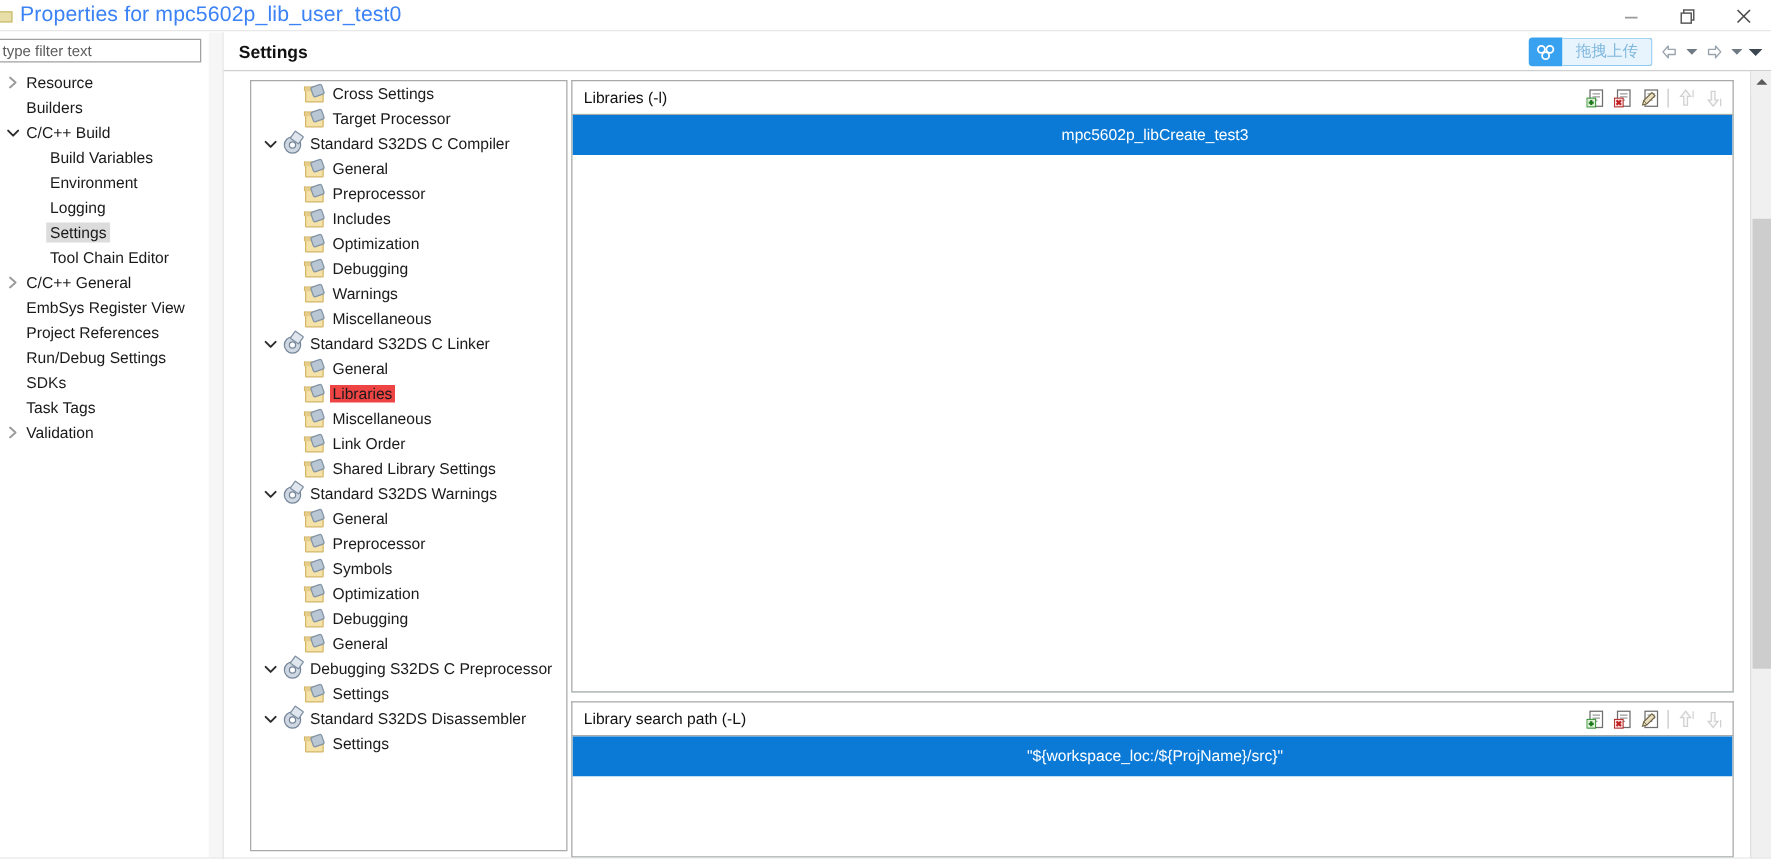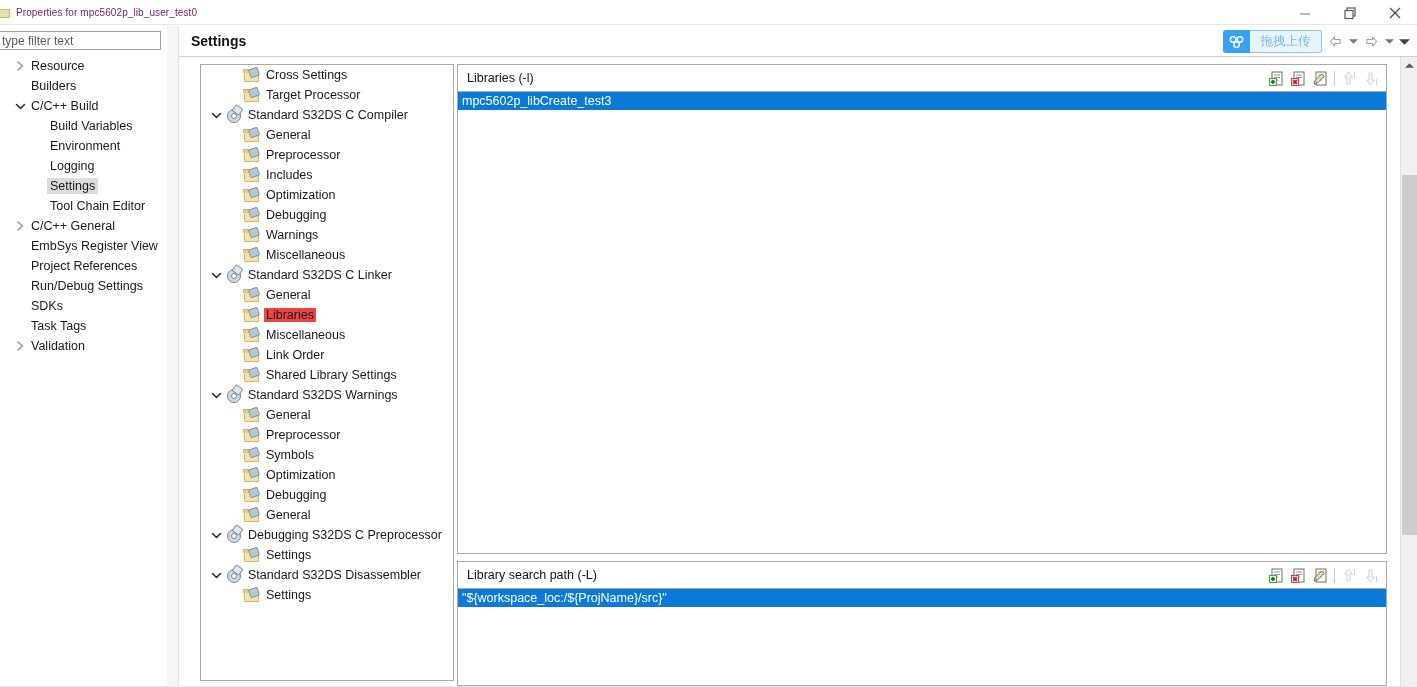--- a/index.html
+++ b/index.html
@@ -24,21 +24,21 @@
   .titlebar-icon {
     width: 16px; height: 16px; margin-left: -6px; margin-right: 6px;
     position: relative; flex: 0 0 auto;
   }
   .titlebar-icon::before {
     content: ""; position: absolute; left: 3px; top: 5px;
     width: 11px; height: 7px; background: #e8dfa8;
     border: 1px solid #c9bc70;
   }
   .titlebar-title {
-    font-size: 10px; color: #701a75; white-space: nowrap;
+    font-size: 17px; color: #3b82f6; white-space: nowrap;
     letter-spacing: .1px;
   }
   .win-controls {
     position: absolute; right: 0; top: 0; height: 25px;
     display: flex; align-items: center;
   }
   .win-btn {
     width: 45px; height: 25px; position: relative;
     display: flex; align-items: center; justify-content: center;
   }
@@ -52,21 +52,21 @@
     padding-left: 13px;
     font-size: 12px; color: #5c5c5c;
   }
   .sidebar {
     position: absolute; left: 0; top: 56px; width: 167px; height: 631px;
     background: #fff; overflow: hidden;
   }
   .side-item {
     height: 20px; display: flex; align-items: center;
     font-size: 12.5px; color: #1a1a1a; white-space: nowrap;
-    padding-left: 12px;
+    padding-left: 2px;
   }
   .side-item .twisty {
     width: 16px; height: 16px; flex: 0 0 auto;
     display: flex; align-items: center; justify-content: center;
     color: #8d8d8d;
   }
   .side-item .twisty svg { display: block; }
   .side-label { padding: 1px 3px; border-radius: 0; }
   .side-item.selected .side-label { background: #dcdcdc; }
 
@@ -181,23 +181,24 @@
     display: flex; align-items: center; gap: 2px;
   }
   .tool-btn { width: 20px; height: 20px; position: relative; display:flex; align-items:center; justify-content:center; }
   .tool-btn.disabled { opacity: .45; }
   .tool-sep { width: 1px; height: 15px; background: #c6c6c6; margin: 0 1px; }
   .grp-body {
     border: 1px solid #a9a9a9; background: #fff;
     overflow: hidden;
   }
   .list-row {
-    height: 18px; display: flex; align-items: center;
+    height: 32px; display: flex; align-items: center;
     padding-left: 4px; font-size: 12.5px; color: #1a1a1a;
     white-space: nowrap;
+    justify-content: center;
   }
   .list-row.selected { background: #0a7ad6; color: #fff; }
 
   
   .vscroll {
     position: absolute; right: 0; top: 57px; width: 17px; height: 630px;
     background: #f0f0f0; border-left: 1px solid #e0e0e0;
   }
   .vs-arrow {
     position: absolute; left: 0; width: 17px; height: 17px;

